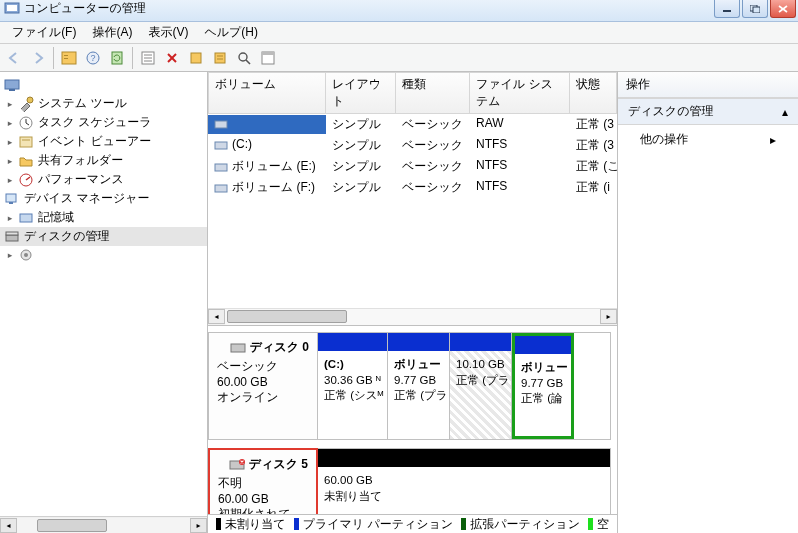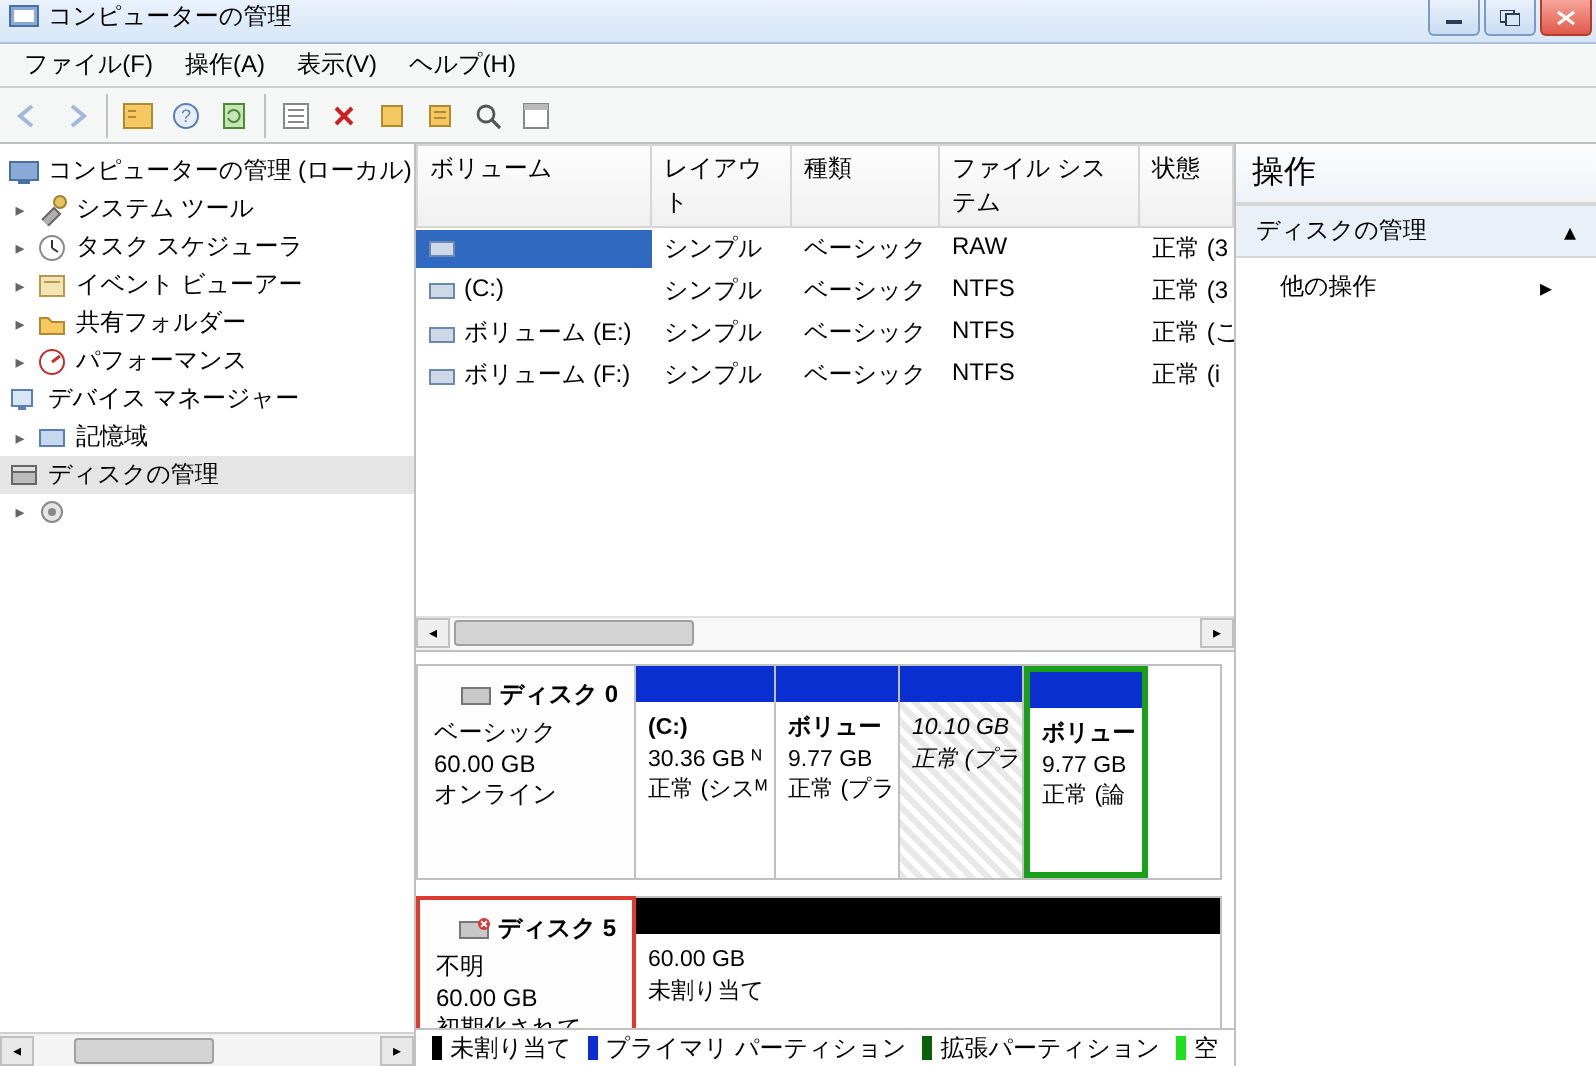--- a/index.html
+++ b/index.html
@@ -95,30 +95,30 @@
   .diskinfo { width:110px; background:#fdfdfd; border:1px solid #c0c0c0; padding:6px 8px; font-size:12px; }
   .diskinfo.redbox { border:2px solid #e03a2f; }
   .diskinfo .dname { font-weight:bold; display:flex; align-items:center; padding-bottom:2px;justify-content:flex-end;}
   .diskinfo .dname svg { margin-right:4px; }
   .diskparts { flex:1; display:flex; border:1px solid #c0c0c0; border-left:none; }
   .part { border-right:1px solid #c0c0c0; display:flex; flex-direction:column; }
   .part:last-child { border-right:none; }
   .part .phdr { height:18px; }
   .part .pbody { flex:1; padding:6px 6px; font-size:11.5px; line-height:1.35; overflow:hidden; white-space:nowrap; }
   .part .pbody .pname { font-weight:bold; }
-  .hatch { background: repeating-linear-gradient(45deg,#e8e8e8 0,#e8e8e8 3px,#fff 3px,#fff 6px); font-style: italic; }
+  .hatch { background: repeating-linear-gradient(45deg,#e8e8e8 0,#e8e8e8 3px,#fff 3px,#fff 6px); }
   .greenborder { border:3px solid #1a9f1a !important; }
   .disk1parts .part .phdr { background:#000; }
   
   .legendrow { border-top:1px solid #c0c0c0; height:19px; display:flex; align-items:center; padding:0 8px; font-size:12px; overflow:hidden; white-space:nowrap; }
   .legendrow .swatch { width:14px; height:12px; margin:0 4px 0 8px; display:inline-block; vertical-align:middle; }
   .legendrow .swatch:first-child { margin-left:0; }
 
   .rightpane { width:180px; background:#fff; }
-  .rightpane .rhdr { background:linear-gradient(#fdfdfd,#eef2f7); border-bottom:1px solid #d6d6d6; padding:4px 8px; font-size:16px;}
+  .rightpane .rhdr { background:linear-gradient(#fdfdfd,#eef2f7); border-bottom:1px solid #d6d6d6; padding:4px 8px; font-size:12px;}
   .rightpane .raccent { background:#eaf0f8; border-top:1px solid #d6d6d6; border-bottom:1px solid #d6d6d6; padding:4px 10px; display:flex; justify-content:space-between; align-items:center; font-size:12px;}
   .rightpane .ritem { padding:6px 22px; font-size:12px; display:flex; justify-content:space-between; align-items:center;}
 </style>
 </head>
 <body>
 
 <div class="titlebar">
   <span class="appicon">
     <svg width="16" height="16">
         <rect x="1" y="3" width="14" height="10" fill="#8aa9d6" stroke="#4a6fa5"></rect>
@@ -228,21 +228,20 @@
 
 <div class="mainrow">
 
   <div class="leftpane">
     <div class="treewrap tree">
       <div class="node">
         <span class="nodeicon"><svg width="16" height="16">
               <rect x="1" y="3" width="14" height="9" fill="#8aa9d6" stroke="#4a6fa5"></rect>
               <rect x="5" y="12" width="6" height="2" fill="#4a6fa5"></rect>
             </svg></span>
-        <span>コンピューターの管理 (ローカル)</span>
       </div>
       <div class="node indent1">
         <span class="expander">▸</span>
         <span class="nodeicon"><svg width="16" height="16">
               <path d="M3 13 L9 7 L12 10 L6 16" fill="#b0b0b0" stroke="#666"></path>
               <circle cx="12" cy="4" r="3" fill="#e6c35a" stroke="#a08030"></circle>
             </svg></span>
         <span>システム ツール</span>
       </div>
       <div class="node indent2">

